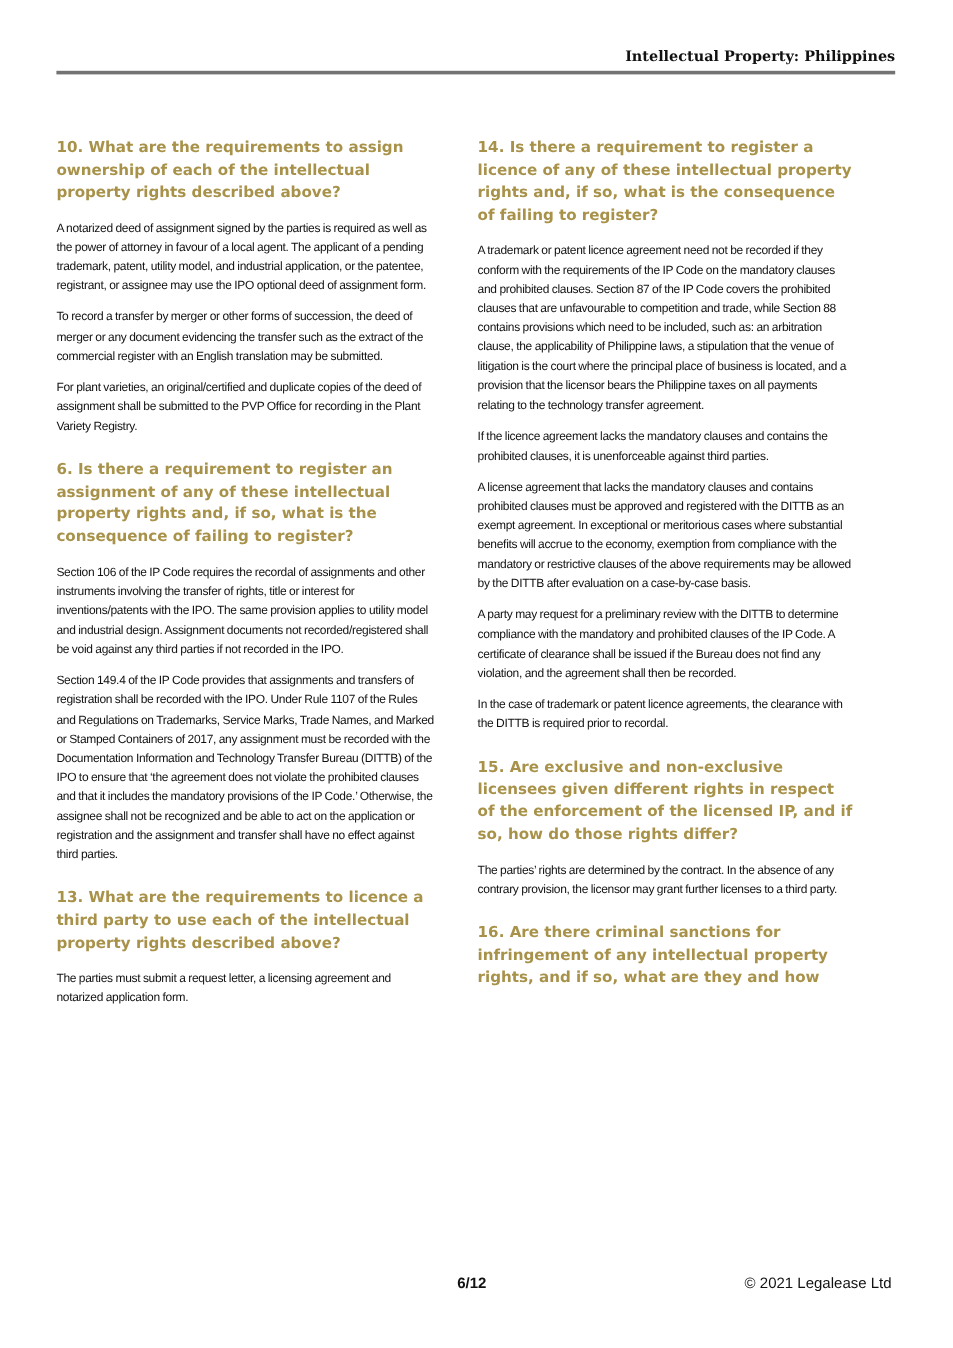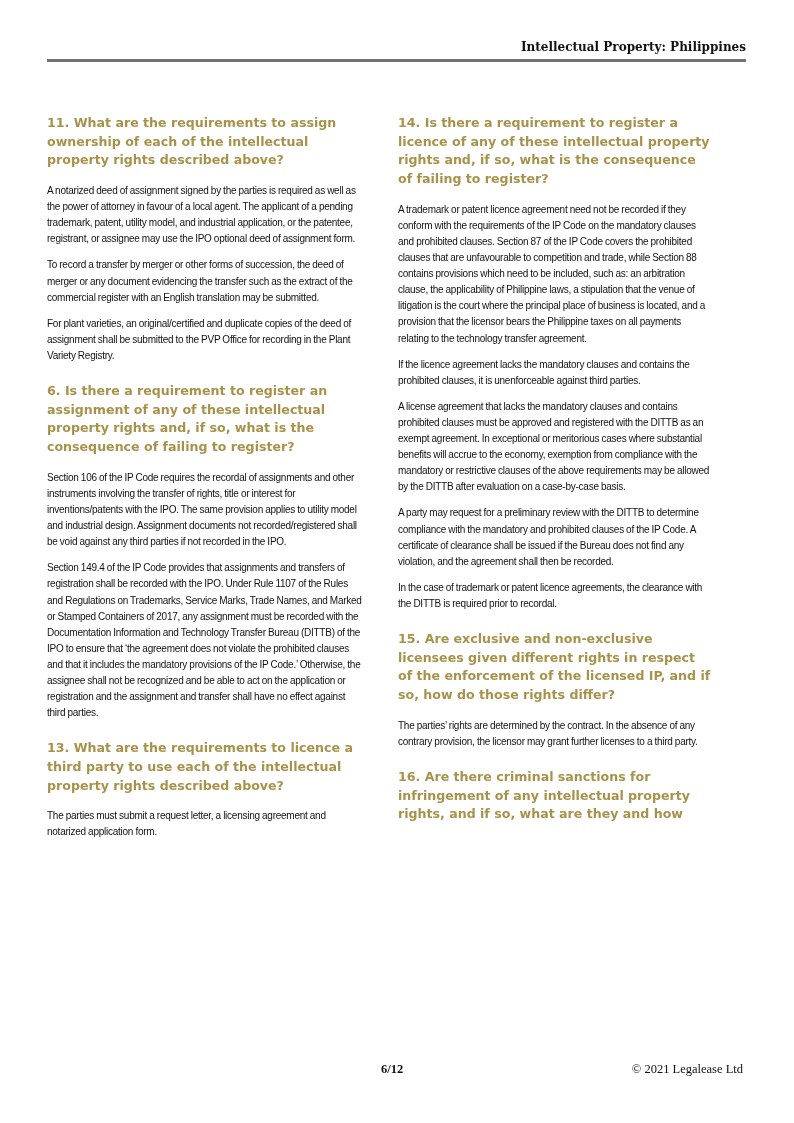--- a/index.html
+++ b/index.html
@@ -59,21 +59,21 @@
       word-spacing: -0.3px;
     }
     .section { margin-bottom: 18px; }
     .section:last-child { margin-bottom: 0; }
     .page-footer {
       position: absolute;
       left: 0;
       top: 1062px;
       width: 794px;
       height: 20px;
-      font-family: Liberation Serif, serif;
+      font-family: Liberation Sans, sans-serif;
       font-size: 12.5px;
       color: #111111;
     }
     .page-number {
       position: absolute;
       left: 381px;
       top: 0;
       font-weight: bold;
     }
     .copyright {
@@ -84,21 +84,21 @@
   </style>
 </head>
 <body>
 
 <div class="page-header">
   <span class="header-title">Intellectual Property: Philippines</span>
 </div>
 
 <div class="column col-left">
   <div class="section">
-    <h2 class="question">11. What are the requirements to assign ownership of each of the intellectual property rights described above?</h2>
+    <h2 class="question">10. What are the requirements to assign ownership of each of the intellectual property rights described above?</h2>
     <p class="para">A notarized deed of assignment signed by the parties is required as well as the power of attorney in favour of a local agent. The applicant of a pending trademark, patent, utility model, and industrial application, or the patentee, registrant, or assignee may use the IPO optional deed of assignment form.</p>
     <p class="para">To record a transfer by merger or other forms of succession, the deed of merger or any document evidencing the transfer such as the extract of the commercial register with an English translation may be submitted.</p>
     <p class="para">For plant varieties, an original/certified and duplicate copies of the deed of assignment shall be submitted to the PVP Office for recording in the Plant Variety Registry.</p>
   </div>
   <div class="section">
     <h2 class="question">6. Is there a requirement to register an assignment of any of these intellectual property rights and, if so, what is the consequence of failing to register?</h2>
     <p class="para">Section 106 of the IP Code requires the recordal of assignments and other instruments involving the transfer of rights, title or interest for inventions/patents with the IPO. The same provision applies to utility model and industrial design. Assignment documents not recorded/registered shall be void against any third parties if not recorded in the IPO.</p>
     <p class="para">Section 149.4 of the IP Code provides that assignments and transfers of registration shall be recorded with the IPO. Under Rule 1107 of the Rules and Regulations on Trademarks, Service Marks, Trade Names, and Marked or Stamped Containers of 2017, any assignment must be recorded with the Documentation Information and Technology Transfer Bureau (DITTB) of the IPO to ensure that ‘the agreement does not violate the prohibited clauses and that it includes the mandatory provisions of the IP Code.’ Otherwise, the assignee shall not be recognized and be able to act on the application or registration and the assignment and transfer shall have no effect against third parties.</p>
   </div>
   <div class="section">

